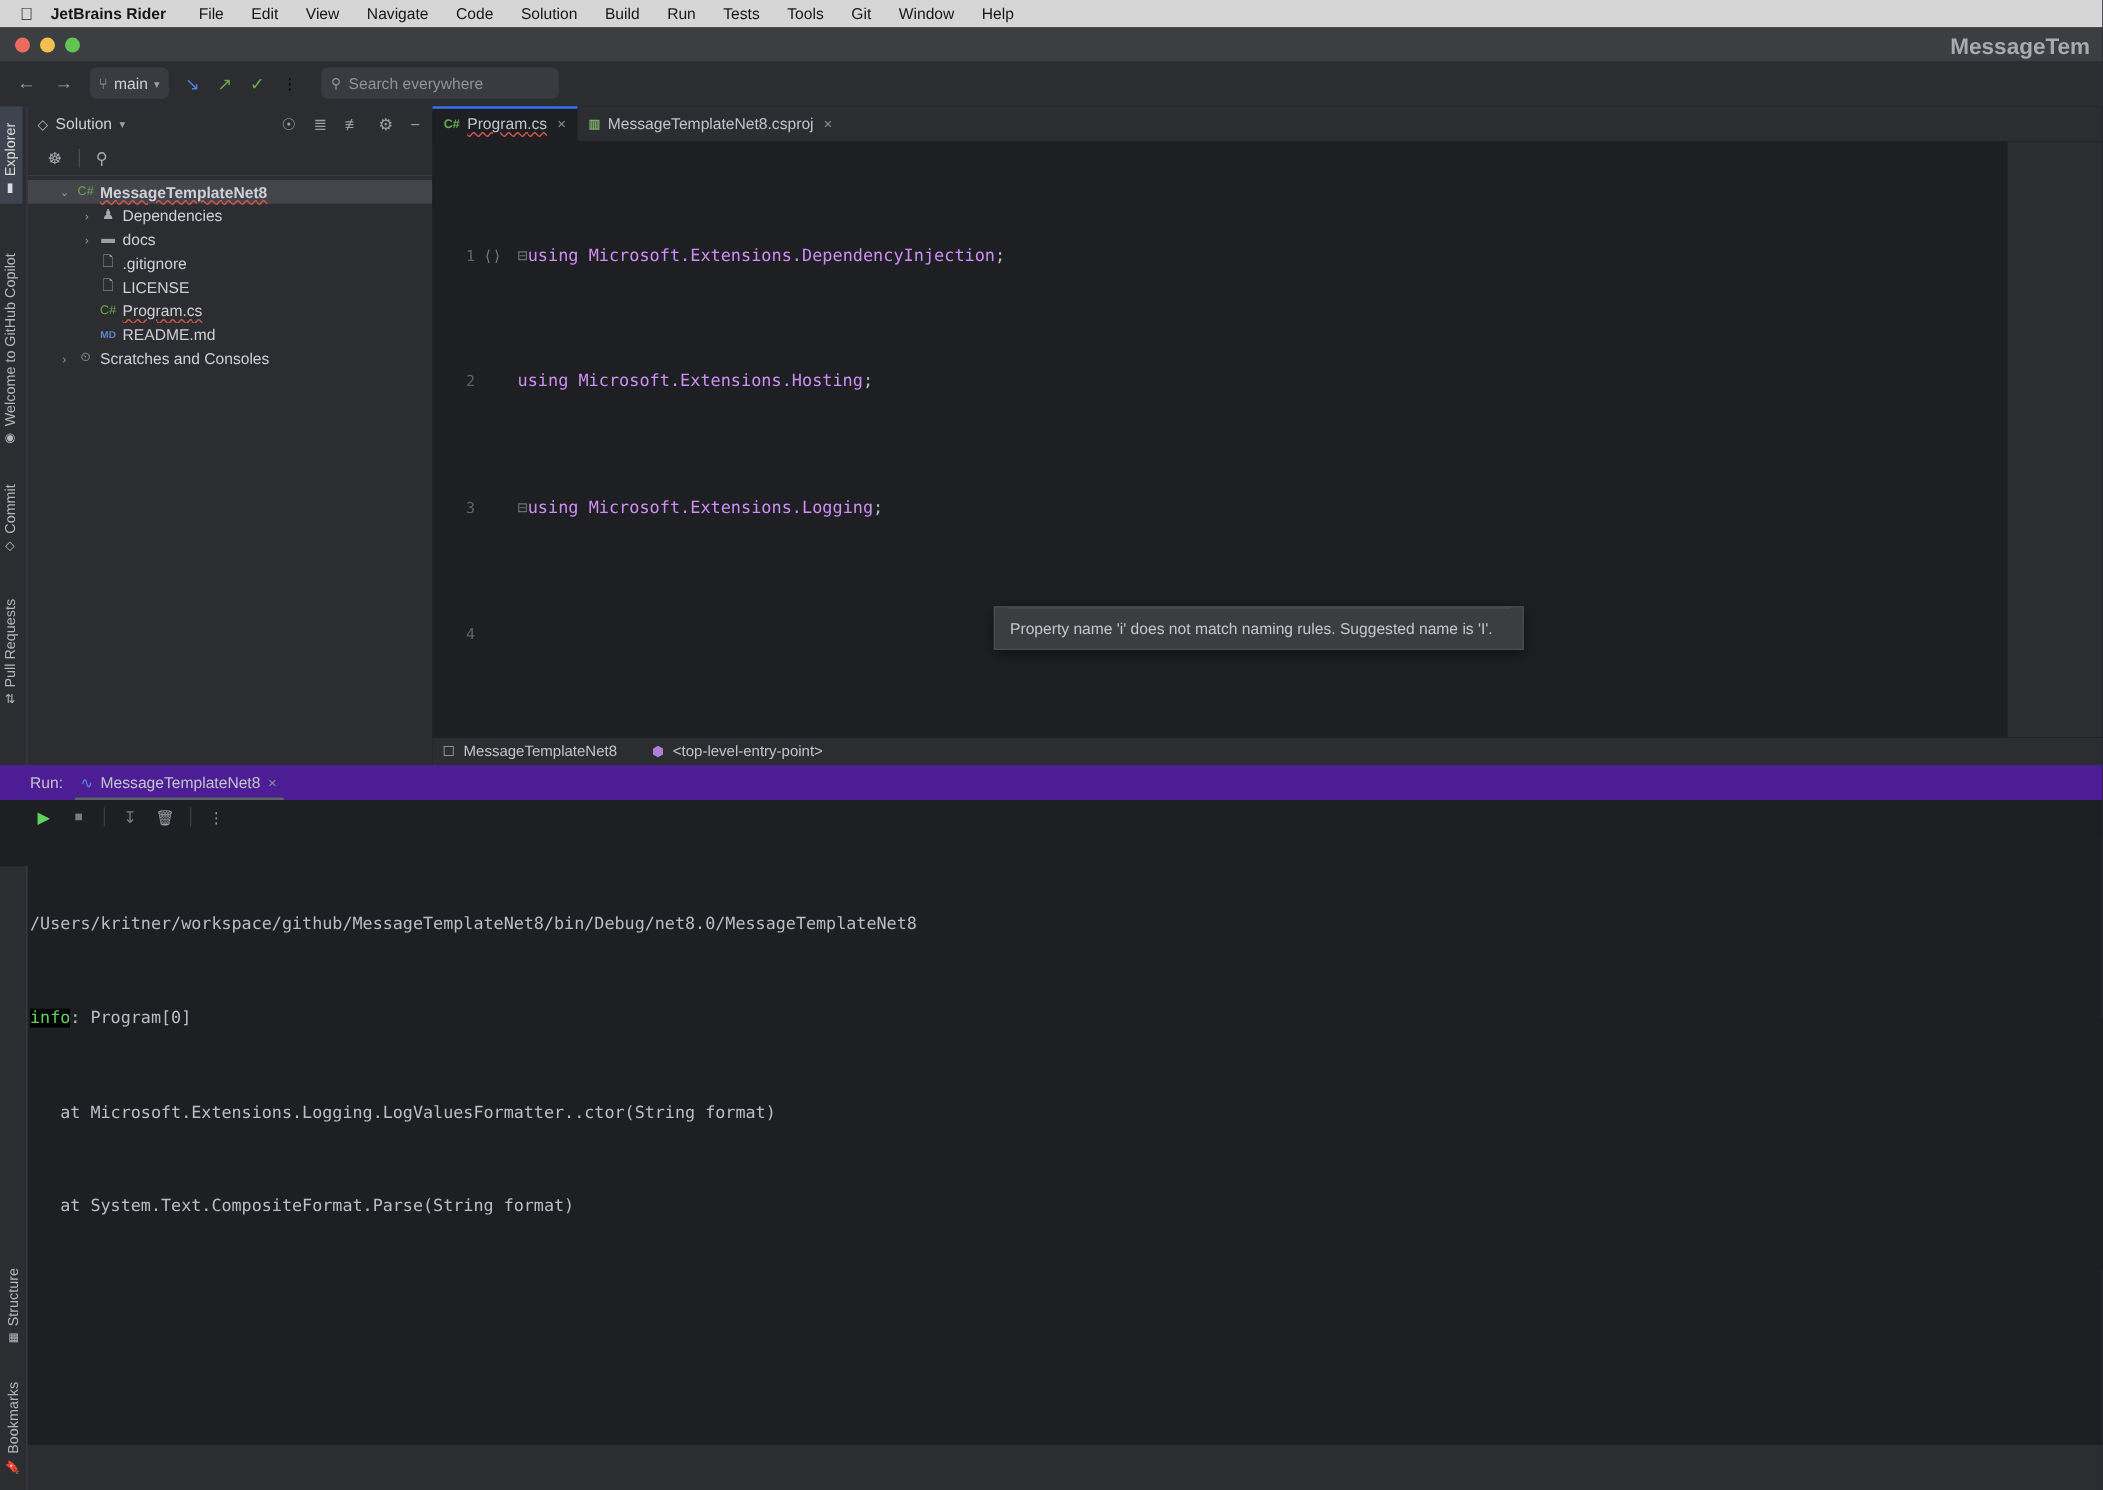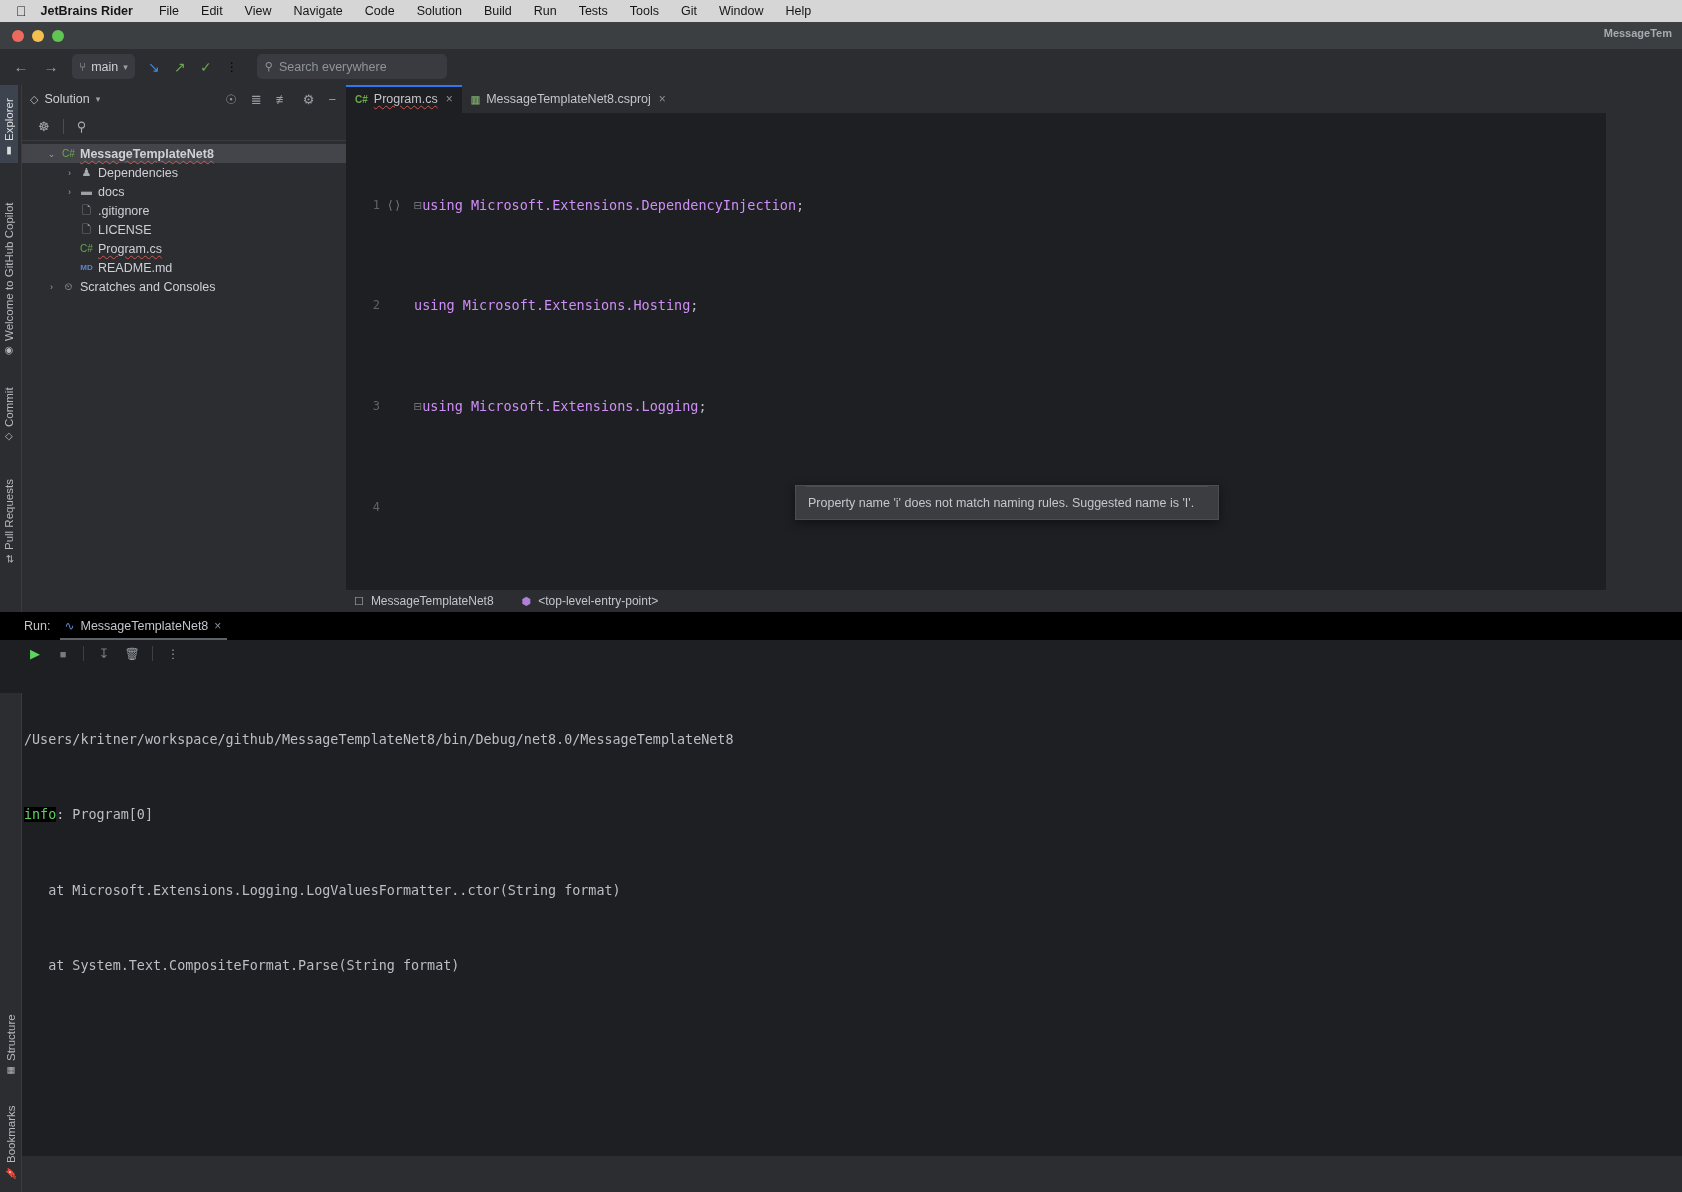--- a/index.html
+++ b/index.html
@@ -26,21 +26,21 @@
 
   #titlebar {
     height: 27px; background: #3c3f41; position: relative;
     display: flex; align-items: center;
   }
   .traffic { display: flex; gap: 8px; padding-left: 12px; align-items: center; }
   .dot { width: 12px; height: 12px; border-radius: 50%; }
   .dot.r { background: #ec6a5e; } .dot.y { background: #f4bf4f; } .dot.g { background: #61c554; }
   #wintitle {
     position: absolute; right: 10px; top: 5px;
-    font-size: 11px; font-weight: bold; color: #a7abb0;
+    font-size: 18px; font-weight: bold; color: #a7abb0;
     white-space: nowrap; overflow: hidden;
   }
 
   
   #toolbar {
     height: 36px; background: #2b2d30; display: flex; align-items: center;
     padding-left: 8px; gap: 4px; border-bottom: 1px solid #2b2d30;
   }
   .tb-ico {
     width: 26px; height: 26px; display: flex; align-items: center; justify-content: center;
@@ -153,21 +153,21 @@
   
   #breadcrumb {
     height: 22px; background: #2b2d30; display: flex; align-items: center;
     gap: 7px; padding-left: 8px; font-size: 12px; color: #c2c5ca;
   }
   #breadcrumb .bc-ico { font-size: 11px; color: #a8abb0; }
 
   
   #runpanel { height: 544px; background: #1e1f22; display: flex; flex-direction: column; }
   #run-head {
-    height: 28px; background: #000000; display: flex; align-items: center;
+    height: 28px; background: #4c1d95; display: flex; align-items: center;
     gap: 10px; padding-left: 24px; font-size: 12.5px; color: #c2c5ca;
   }
   #run-head .rtab {
     display: flex; align-items: center; gap: 6px; padding: 0 6px 0 4px;
     position: relative; height: 28px;
   }
   #run-head .rtab:after {
     content: ""; position: absolute; left: 0; right: 0; bottom: 0; height: 2px; background: #5d6266;
   }
   #run-head .wave { color: #5d87c9; font-size: 12px; }

